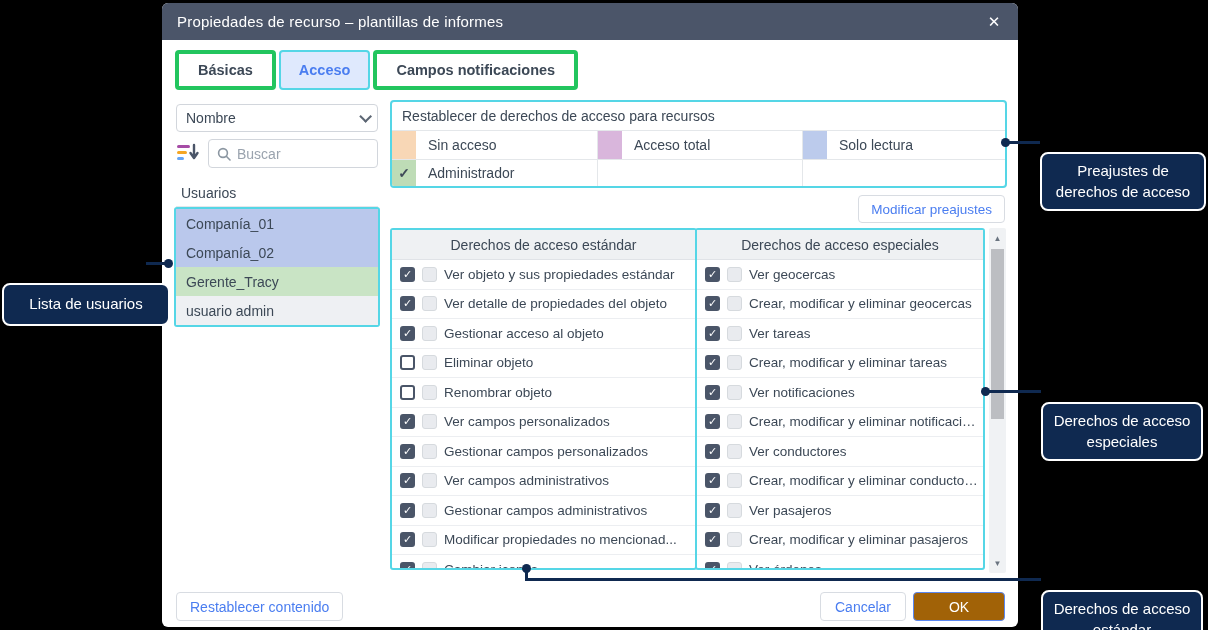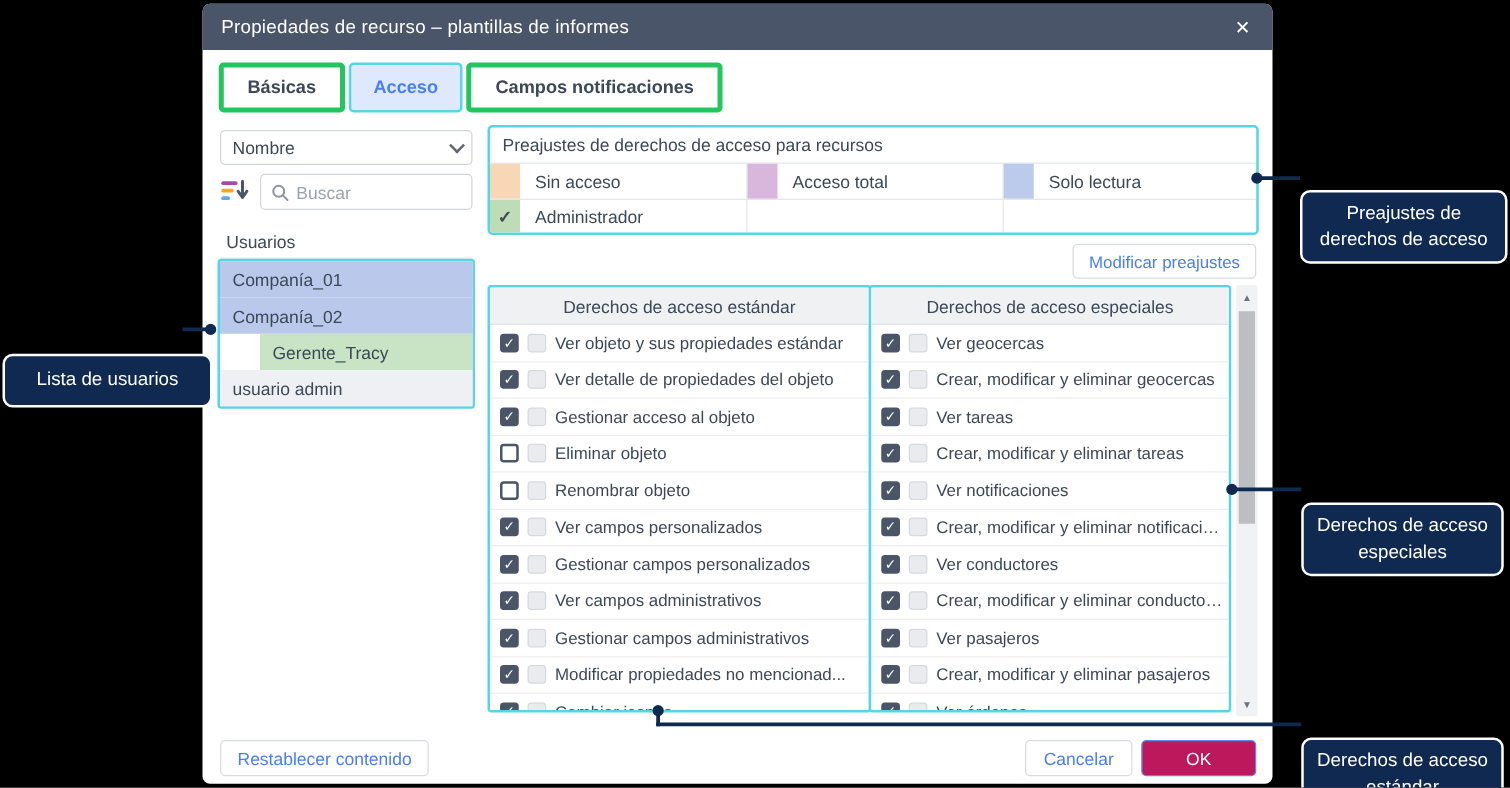--- a/index.html
+++ b/index.html
@@ -21,21 +21,21 @@
   .select-box { position:absolute; left:14px; top:101px; width:202px; height:28px; border:1px solid #d2d6dc; border-radius:4px; display:flex; align-items:center; font-size:14px; color:#3c4856; padding:0 9px; justify-content:space-between; cursor:pointer; background:#fff; }
   .chev { width:9px; height:9px; border-right:2px solid #5c6673; border-bottom:2px solid #5c6673; transform:rotate(45deg) translateY(-3px); }
   #sorticon { position:absolute; left:14px; top:139px; width:24px; height:22px; cursor:pointer; }
   #searchbox { position:absolute; left:46px; top:136px; width:170px; height:29px; border:1px solid #d2d6dc; border-radius:4px; display:flex; align-items:center; padding:0 8px; gap:6px; background:#fff; }
   #searchbox input { border:0; outline:0; width:120px; font-size:14px; color:#3c4856; font-family:"Liberation Sans",sans-serif; }
   #searchbox input::placeholder { color:#9aa3ae; }
   #users-header { position:absolute; left:14px; top:176px; width:202px; height:28px; border-bottom:1px solid #e4e7ea; font-size:14px; color:#3c4856; display:flex; align-items:center; padding-left:5px; }
   #user-list { position:absolute; left:12px; top:204px; width:206px; border:2px solid #55d6e6; border-radius:3px; background:#fff; }
   .user-row { height:29px; display:flex; align-items:center; padding-left:10px; font-size:14px; color:#3c4856; cursor:pointer; }
   .user-row.blue { background:#bac8ec; }
-  .user-row.green { background:#c9e4c5;margin-left:32px; }
+  .user-row.green { background:#c9e4c5; }
   .user-row.gray { background:#eef0f3; }
 
   
   #presets { position:absolute; left:228px; top:97px; width:617px; height:88px; border:2px solid #55d6e6; border-radius:4px; background:#fff; overflow:hidden; }
   #presets-title { height:29px; display:flex; align-items:center; padding-left:10px; font-size:14px; color:#3c4856; border-bottom:1px solid #e4e7ea; }
   #presets-grid { display:grid; grid-template-columns:205px 205px 203px; grid-auto-rows:27.5px; }
   .preset-cell { display:flex; align-items:stretch; border-left:1px solid #e4e7ea; border-top:1px solid #e4e7ea; cursor:pointer; }
   .preset-cell:nth-child(-n+3){ border-top:0; }
   .preset-cell:nth-child(3n+1){ border-left:0; }
   .swatch { width:24px; display:flex; align-items:center; justify-content:center; font-size:14px; font-weight:700; color:#3f4a58; }
@@ -58,21 +58,21 @@
   
   #scrollbar { position:absolute; left:827px; top:225px; width:17px; height:345px; background:#f0f2f4; border-radius:2px; }
   #scroll-thumb { position:absolute; left:2px; top:21px; width:13px; height:170px; background:#bcbec2; cursor:grab; }
   .scroll-arrow { position:absolute; left:0; width:17px; height:16px; display:flex; align-items:center; justify-content:center; font-size:8px; color:#6a7480; cursor:pointer; }
   #scroll-up { top:2px; } #scroll-down { bottom:2px; }
 
   
   .btn { position:absolute; height:29px; border-radius:4px; font-size:14px; display:flex; align-items:center; justify-content:center; cursor:pointer; }
   #reset-btn { left:14px; top:589px; padding:0 13px; background:#fff; border:1px solid #d8dce2; color:#4a7df0; }
   #cancel-btn { right:112px; top:589px; width:86px; background:#fff; border:1px solid #d8dce2; color:#4a7df0; }
-  #ok-btn { right:13px; top:589px; width:92px; background:#be185d; border:1px solid #5b87f0; color:#fff; }
+  #ok-btn { right:13px; top:589px; width:92px; background:#a16207; border:1px solid #5b87f0; color:#fff; }
 
   
   .callout { position:absolute; background:#0f2950; border:2px solid #fff; border-radius:8px; color:#fff; font-size:15px; display:flex; align-items:center; justify-content:center; text-align:center; line-height:1.35; padding:4px 8px;margin-top:40px; }
   #c1 { left:1040px; top:112px; width:166px; height:59px; }
   #c2 { left:2px; top:243px; width:168px; height:43px; }
   #c3 { left:1041px; top:362px; width:162px; height:59px; }
   #c4 { left:1041px; top:550px; width:162px; height:59px; }
   .cline { position:absolute; background:#0f2950; }
   .cdot { position:absolute; width:9px; height:9px; border-radius:50%; background:#0f2950; }
 </style>
@@ -117,21 +117,21 @@
 
     <div id="users-header">Usuarios</div>
     <div id="user-list">
         <div class="user-row blue">Companía_01</div>
         <div class="user-row blue">Companía_02</div>
         <div class="user-row green">Gerente_Tracy</div>
         <div class="user-row gray">usuario admin</div>
       </div>
 
     <div id="presets">
-      <div id="presets-title">Preajustes de derechos de acceso para recursos</div>
+      <div id="presets-title">Restablecer de derechos de acceso para recursos</div>
       <div id="presets-grid">
           <div class="preset-cell">
             <span class="swatch" style="background: rgb(248, 215, 182);"></span>
             <span class="preset-label">Sin acceso</span>
           </div>
           <div class="preset-cell">
             <span class="swatch" style="background: rgb(217, 182, 220);"></span>
             <span class="preset-label">Acceso total</span>
           </div>
           <div class="preset-cell">

